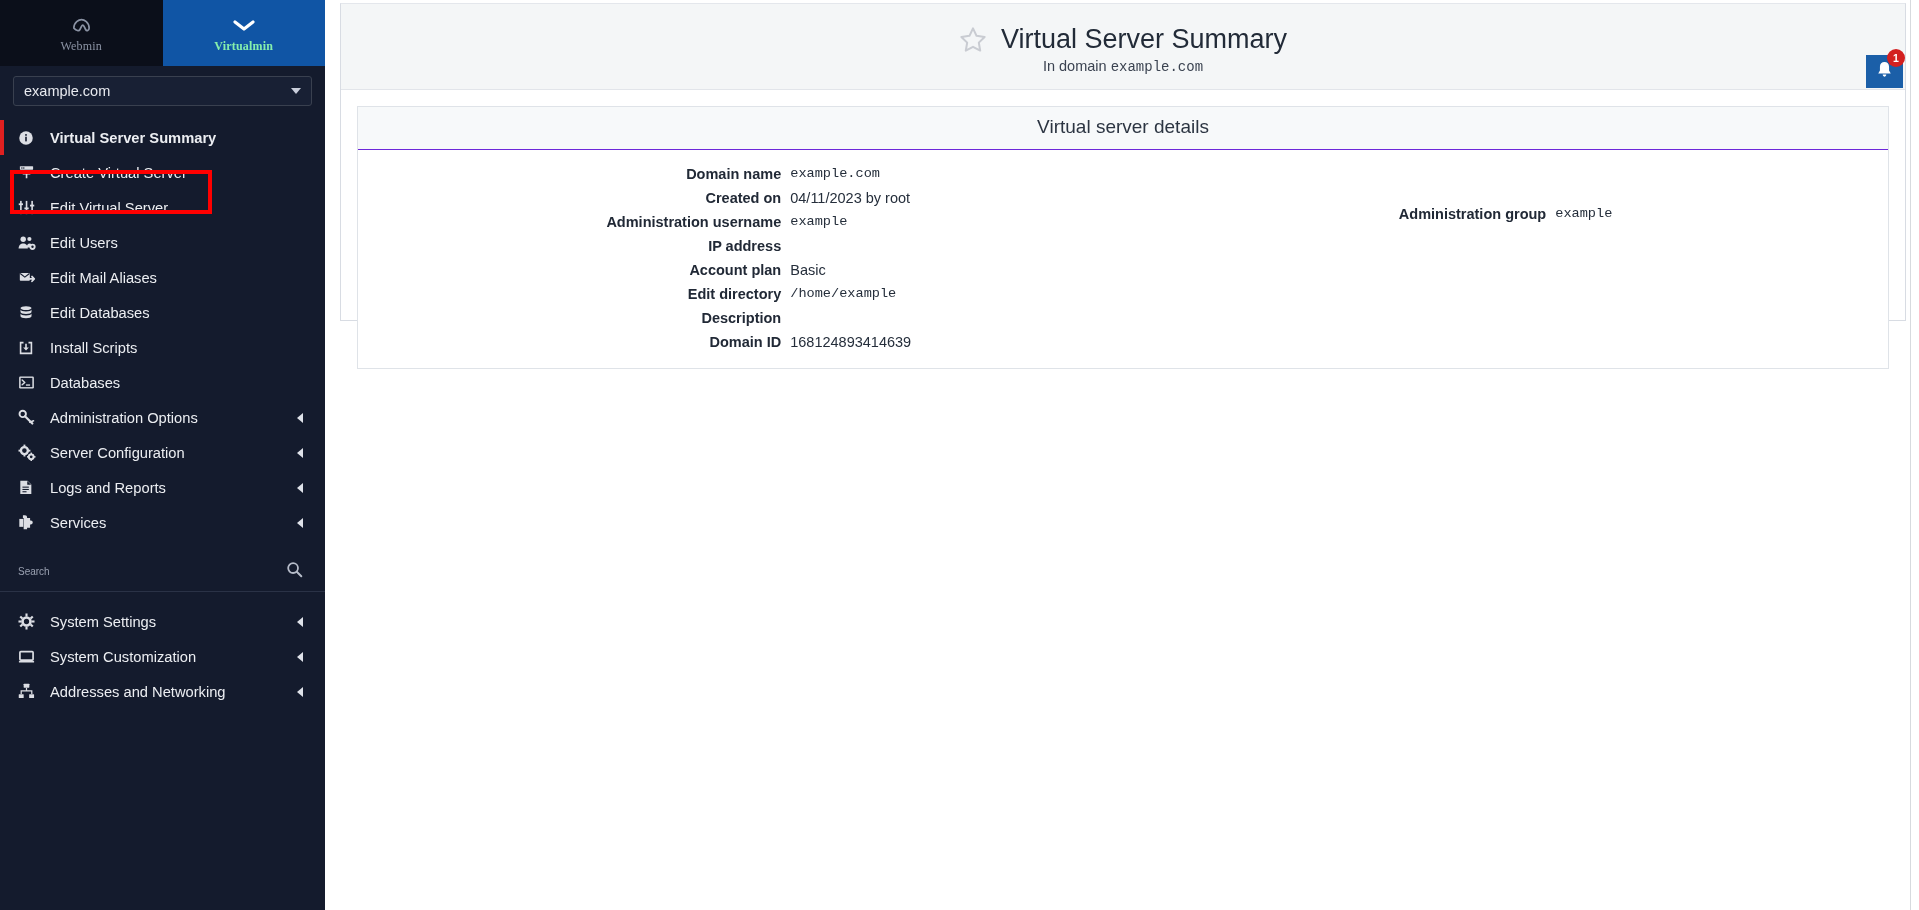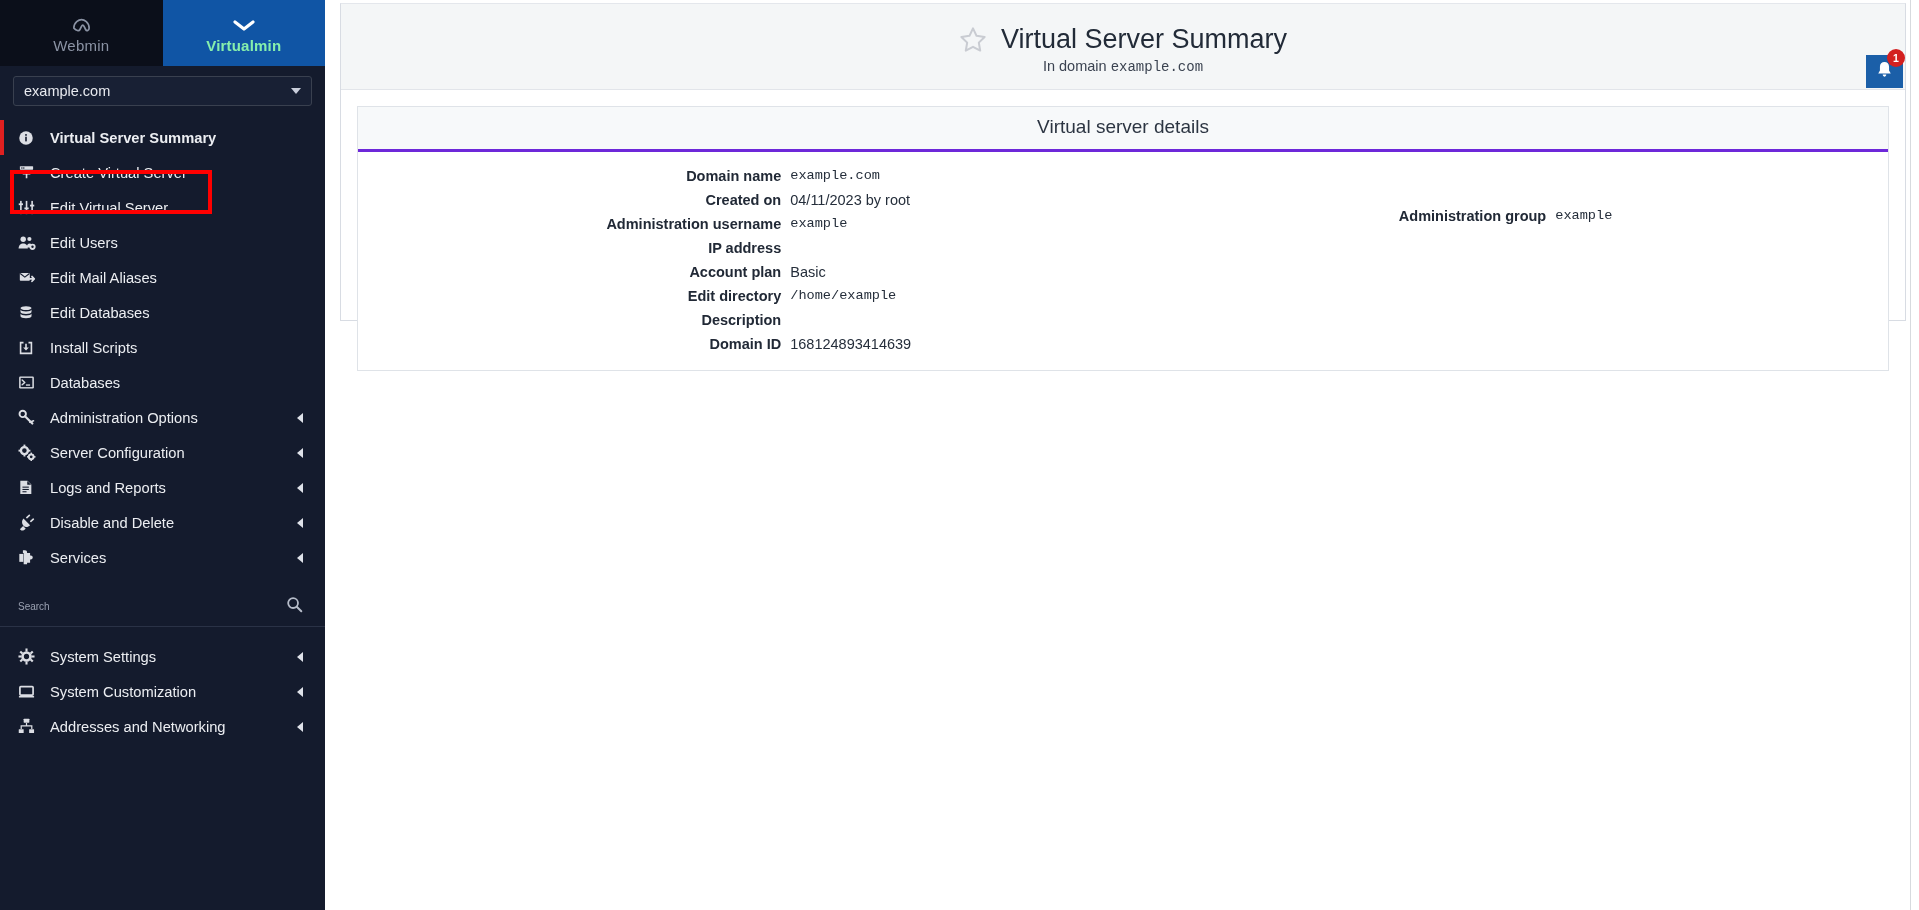--- a/index.html
+++ b/index.html
@@ -23,21 +23,21 @@
   .brand {
     flex: 1 1 50%;
     display: flex; flex-direction: column;
     align-items: center; justify-content: center;
     cursor: pointer;
     padding-top: 4px;
   }
   .brand-webmin { background: #0b0f1a; color: #8b93a4; }
   .brand-virtualmin { background: #1055a5; color: #86efac; }
   .brand-glyph { height: 22px; display:flex; align-items:center; justify-content:center; }
-  .brand-label { font-size: 15px; font-weight: bold; letter-spacing: .2px; line-height: 20px; }
+  .brand-label { font-size: 12px; font-weight: bold; letter-spacing: .2px; line-height: 20px; font-family: Liberation Serif, serif; }
   .brand-webmin .brand-label { font-weight: normal; }
 
   .domain-select-wrap { padding: 10px 13px 12px 13px; }
   .domain-select {
     width: 100%; height: 30px;
     background: #182034;
     border: 1px solid #39404f;
     border-radius: 3px;
     color: #e8eaef;
     font-size: 14.5px;
@@ -135,21 +135,21 @@
     font-family: "Liberation Mono", monospace; font-size: 14px;
   }
 
   .details-panel {
     margin: 16px 16px 0 16px;
     border: 1px solid #dfe3e8;
     background: #ffffff;
   }
   .details-head {
     background: #f7f9fa;
-    border-bottom: 3px solid #6d28d9;
+    border-bottom: 1px solid #6d28d9;
     text-align: center;
     font-size: 19px; color: #2c3542;
     padding: 9px 0 11px 0;
   }
   .details-body {
     display: flex;
     padding: 12px 0 14px 0;
   }
   .dcol { flex: 1 1 50%; }
   .drow {
@@ -355,34 +355,20 @@
                 <rect x="5" y="10.6" width="7.2" height="1.2"></rect>
                 <rect x="5" y="13.2" width="4.6" height="1.2"></rect>
               </g>
             </svg>
           </span>
           <span>Logs and Reports</span>
           <span class="nav-arrow"></span>
         </div>
         <div class="nav-item">
           <span class="ico">
-            <svg width="17" height="18" viewBox="0 0 18 18">
-              <path d="M2 15.6 L5.4 12.2 L8.2 15 C8.2 15 5.6 17.5 3.6 17 Z" fill="#e7e9ee"></path>
-              <path d="M5.8 11.8 C3.7 9.7 3.7 6.4 5.8 4.3 L12.8 11.3 C10.7 13.4 7.9 13.9 5.8 11.8 Z" fill="#e7e9ee"></path>
-              <g stroke="#e7e9ee" stroke-width="1.8" stroke-linecap="round">
-                <path d="M9.4 3.2 L12 0.9"></path>
-                <path d="M13.6 7.2 L16.2 5"></path>
-              </g>
-            </svg>
-          </span>
-          <span>Disable and Delete</span>
-          <span class="nav-arrow"></span>
-        </div>
-        <div class="nav-item">
-          <span class="ico">
             <svg width="17" height="17" viewBox="0 0 18 18">
               <path d="M7.4 1.4 C8.8 1.4 9.6 2.3 9.6 3.4 L9.6 4.2 L12.8 4.2 L12.8 7 L13.6 7 C14.8 7 15.6 7.9 15.6 9 C15.6 10.1 14.8 11 13.6 11 L12.8 11 L12.8 14.6 L9.6 14.6 L9.6 16.2 L6 16.2 L6 4.2 L5.2 4.2 L5.2 1.4 Z" fill="#e7e9ee"></path>
               <rect x="1.4" y="5.2" width="4.2" height="8.4" fill="#e7e9ee"></rect>
             </svg>
           </span>
           <span>Services</span>
           <span class="nav-arrow"></span>
         </div>
       </div>
 

